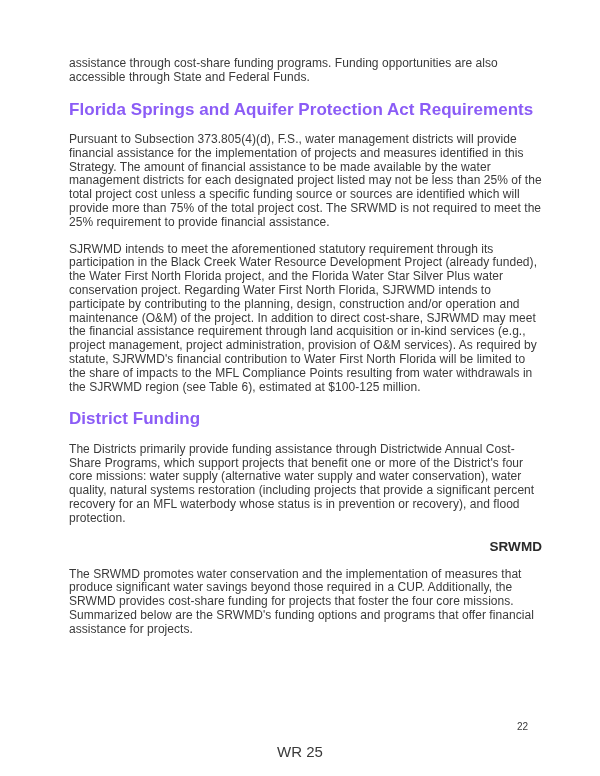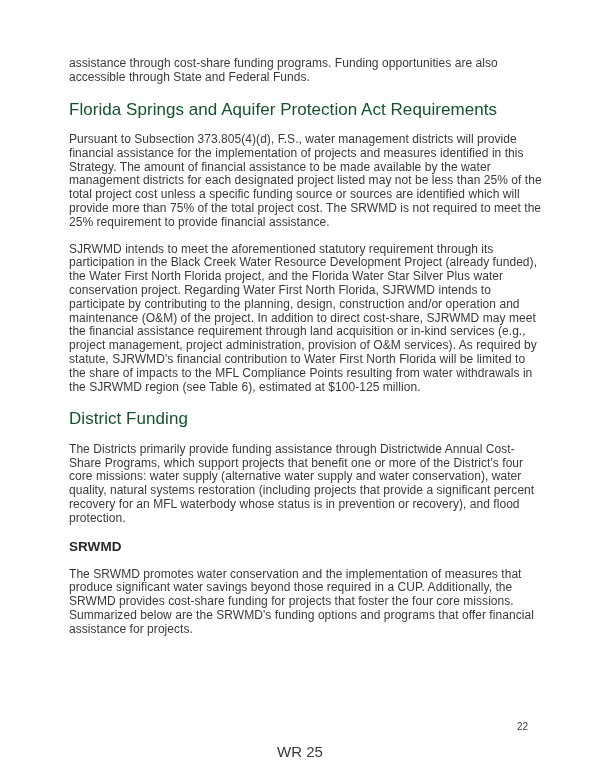--- a/index.html
+++ b/index.html
@@ -27,32 +27,33 @@
     width: 473px;
     font-size: 12px;
     line-height: 13.8px;
     color: #3a3a3a;
     letter-spacing: 0.05px;
   }
   .content p {
     margin: 0 0 13px 0;
   }
   h1.section-heading {
-    color: #14532d;
+    color: #8b5cf6;
     font-size: 17px;
     line-height: 1.2;
-    font-weight: normal;
+    font-weight: bold;
     margin: 15px 0 13px 0;
   }
   h2.subsection-heading {
     color: #2a2a2a;
     font-size: 13.5px;
     line-height: 1.2;
     font-weight: bold;
     margin: 7px 0 13px 0;
+    text-align: right;
   }
   .page-number {
     position: absolute;
     top: 720px;
     right: 72px;
     font-size: 10px;
     line-height: 14px;
     color: #3a3a3a;
   }
   .footer-code {

